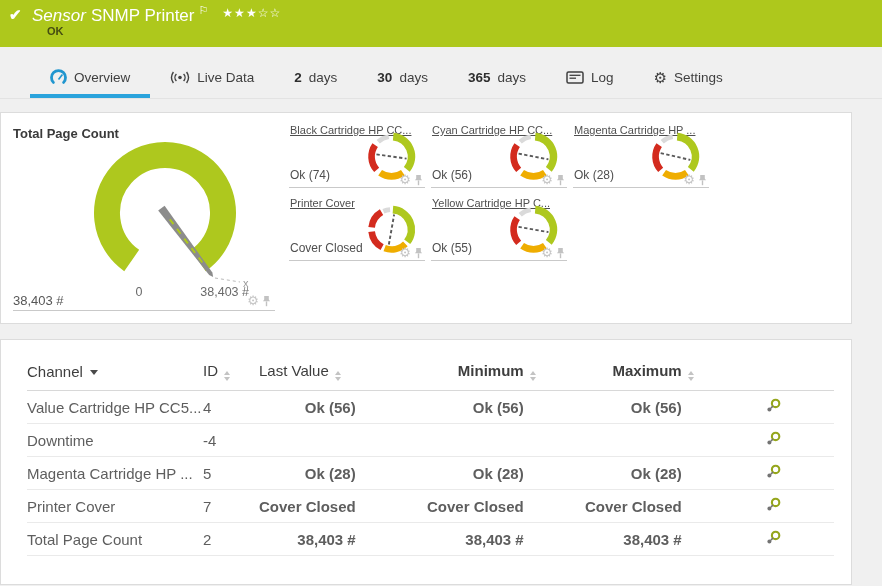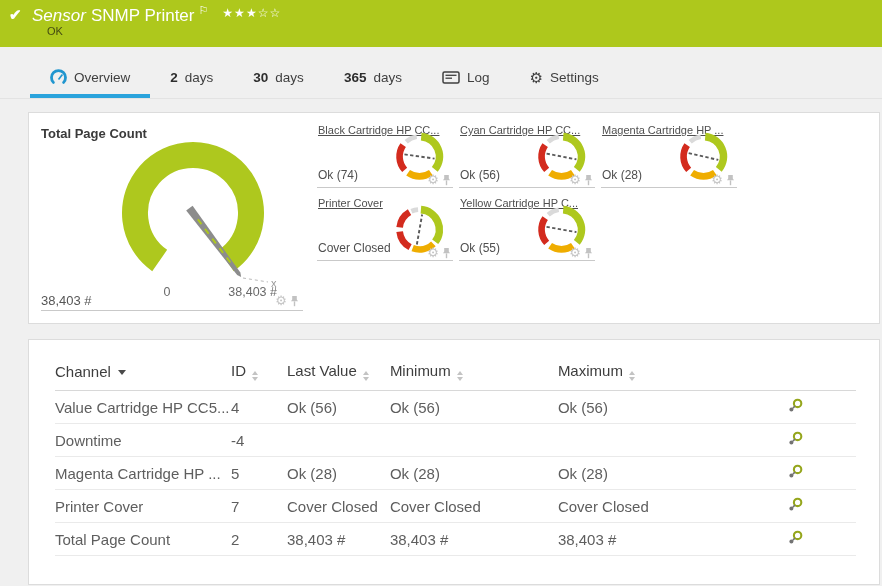--- a/index.html
+++ b/index.html
@@ -8,29 +8,29 @@
     font-family:"Liberation Sans", sans-serif;
     -webkit-font-smoothing:antialiased;
   }
   
   .header{height:47px;background:var(--brand-green,#aec81c);position:relative;color:#fff;}
   .check{position:absolute;left:9px;top:6px;font-size:15px;font-weight:bold;}
   .title-line{position:absolute;left:32px;top:4px;font-size:17px;white-space:nowrap;}
   .type{font-style:italic;margin-right:5px;}
   .flag{font-size:11px;vertical-align:7px;margin-left:4px;}
   .stars{font-size:12px;vertical-align:4px;margin-left:14px;letter-spacing:1px;}
-  .status{position:absolute;left:47px;top:25px;font-size:11px;font-weight:normal;color:#454d12;}
+  .status{position:absolute;left:47px;top:25px;font-size:11px;font-weight:bold;color:#454d12;}
   
   .tabbar{height:52px;display:flex;align-items:flex-end;padding-left:30px;border-bottom:1px solid #e3e3e3;box-sizing:border-box;}
   .tab{display:flex;align-items:center;gap:7px;height:38px;padding:0 20px;font-size:13.5px;color:#3f3f3f;cursor:pointer;border-bottom:4px solid transparent;box-sizing:border-box;white-space:nowrap;}
   .tab.active{border-bottom-color:var(--accent-blue,#2aa3dc);}
   .tab .num{font-weight:bold;color:#2e2e2e;}
   .gear-dark{font-size:15px;color:#3f3f3f;line-height:1;}
   
-  .panel{background:#fff;border:1px solid #dcdcdc;margin-left:28px;width:852px;box-sizing:border-box;}
+  .panel{background:#fff;border:1px solid #dcdcdc;width:852px;box-sizing:border-box;}
   .gauge-panel{margin-top:13px;height:212px;display:flex;padding:4px 0 0 12px;overflow:hidden;}
   .main-cell{width:262px;height:193px;margin-right:14px;border-bottom:1px solid #c9c9c9;position:relative;flex-shrink:0;}
   .main-title{font-size:13px;font-weight:bold;color:#3a3a3a;padding-top:9px;}
   .main-gauge-svg{position:absolute;left:22px;top:16px;overflow:visible;}
   .main-bottom{position:absolute;left:0;right:2px;bottom:2px;display:flex;justify-content:space-between;align-items:flex-end;}
   .main-value{font-size:13px;color:#565656;}
   .scale-label{font-size:12.5px;fill:#6a6a6a;}
   .marker-x{font-size:11px;fill:#9a9a9a;}
   .small-grid{display:flex;flex-wrap:wrap;align-content:flex-start;width:576px;}
   .small-cell{width:136px;height:70px;margin:0 6px 2px 0;border-bottom:1px solid #c9c9c9;position:relative;}
@@ -41,21 +41,21 @@
   .gear-glyph{font-size:13px;color:#c6c6c6;line-height:1;}
   .seg-green{stroke:var(--gauge-green,#a5c413);}
   .seg-red{stroke:var(--segment-red,#d32b1e);}
   .seg-yellow{stroke:var(--segment-yellow,#efad00);}
   .seg-gray{stroke:var(--segment-gray,#dadada);}
   
   .table-panel{margin-top:15px;padding:17px 0 0 26px;height:246px;overflow:hidden;}
   table{border-collapse:collapse;font-size:15px;color:#5e5e5e;table-layout:fixed;}
   th{font-weight:normal;color:#3e3e3e;text-align:left;padding:5px 0 9px;border-bottom:1px solid #d8d8d8;white-space:nowrap;}
   td{padding:7px 0;border-bottom:1px solid #eaeaea;white-space:nowrap;overflow:hidden;}
-  th.r,td.r{}
+  th.r,td.r{text-align:right;font-weight:bold;}
   td.r{padding-right:12px;}
   td.icon-cell,th.icon-col{padding-left:72px;text-align:left;}
   .sort-desc{display:inline-block;margin-left:7px;vertical-align:2px;width:0;height:0;border-left:4px solid transparent;border-right:4px solid transparent;border-top:5px solid #4a4a4a;}
   .sort-both{display:inline-flex;flex-direction:column;gap:2px;margin-left:6px;vertical-align:1px;}
   .sort-both i{display:block;width:0;height:0;border-left:3.5px solid transparent;border-right:3.5px solid transparent;}
   .sort-both i.up{border-bottom:4px solid #c3c3c3;}
   .sort-both i.dn{border-top:4px solid #c3c3c3;}
   .chan{cursor:pointer;}
 </style>
 </head>
@@ -69,20 +69,32 @@
   <div class="status">OK</div>
 </div>
 
 <div class="tabbar">
   <div class="tab active">
     <svg width="17" height="16" viewBox="0 0 17 16">
       <path d="M3.4 13.4 A7 7 0 1 1 13.6 13.4" fill="none" stroke="#2196cf" stroke-width="2.8" stroke-linecap="round"></path>
       <line x1="8.5" y1="10.6" x2="12.4" y2="5.4" stroke="#2196cf" stroke-width="1.7"></line>
     </svg>
     <span>Overview</span>
+  </div>
+  <div class="tab">
+    <svg width="20" height="15" viewBox="0 0 20 15">
+      <g stroke="#3f3f3f" fill="none" stroke-width="1.4">
+        <path d="M6.4 4 a5 5 0 0 0 0 7"></path>
+          <path d="M3.4 2 a9.5 9.5 0 0 0 0 11"></path>
+        <path d="M13.6 4 a5 5 0 0 1 0 7"></path>
+          <path d="M16.6 2 a9.5 9.5 0 0 1 0 11"></path>
+      </g>
+      <circle cx="10" cy="7.5" r="1.8" fill="#3f3f3f"></circle>
+    </svg>
+    <span>Live Data</span>
   </div>
   <div class="tab">
     <span class="num">2</span>
     <span>days</span>
   </div>
   <div class="tab">
     <span class="num">30</span>
     <span>days</span>
   </div>
   <div class="tab">

